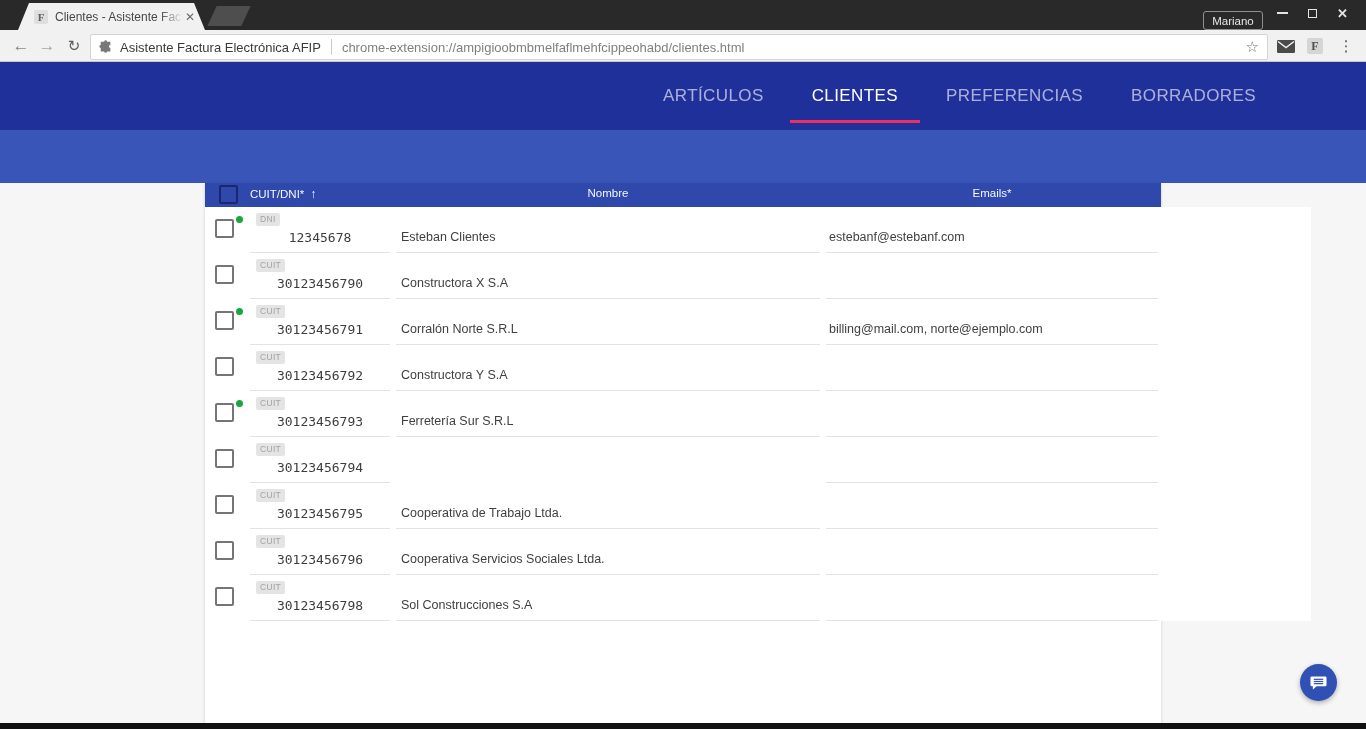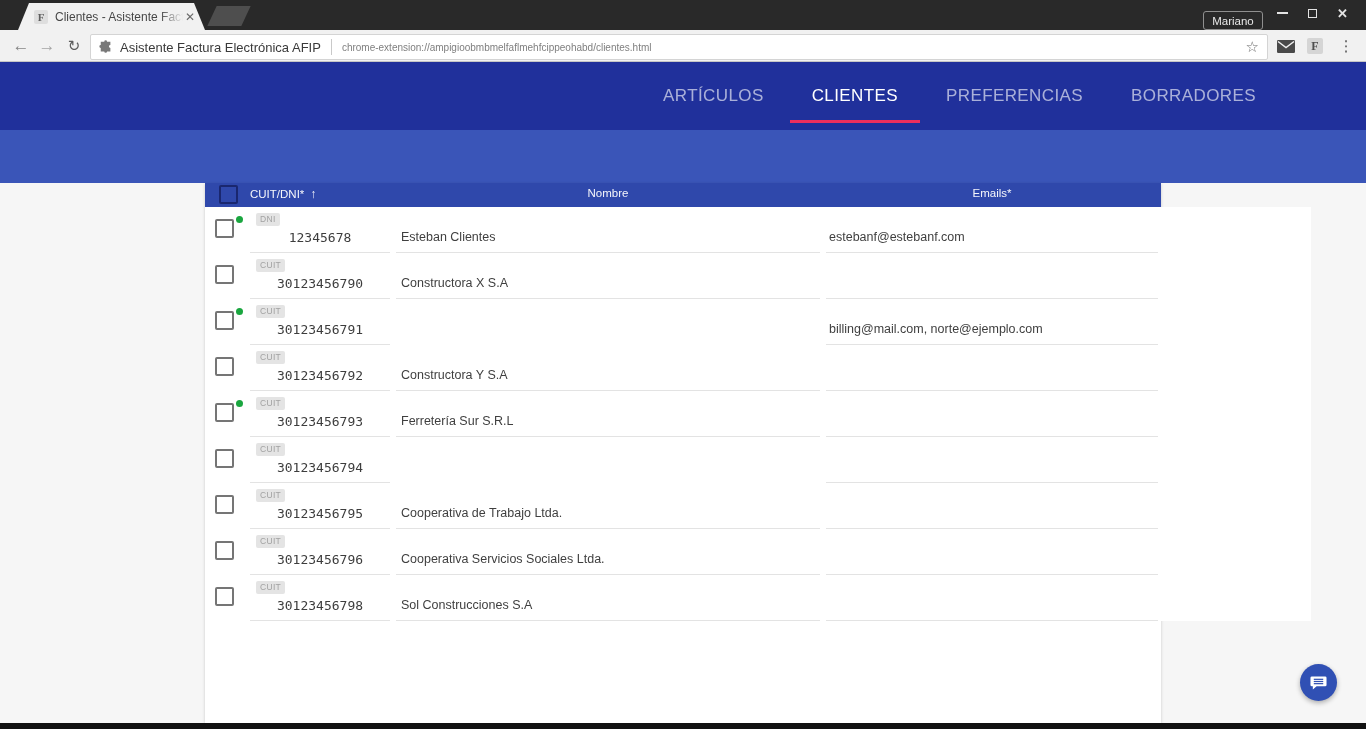--- a/index.html
+++ b/index.html
@@ -30,21 +30,21 @@
   
   .toolbar { position:absolute; left:0; top:30px; width:1366px; height:32px; background:#f1f1f1; border-bottom:1px solid #c6c6c6; }
   .nav-arrow { position:absolute; top:4px; width:26px; height:24px; font-size:17px; display:flex; align-items:center; justify-content:center; }
   .back { left:8px; color:#868686; } .fwd { left:34px; color:#a4a4a4; }
   .reload { left:61px; position:absolute; top:4px; width:26px; height:24px; font-size:15px; color:#5d5d5d; display:flex; align-items:center; justify-content:center; }
   .omnibox { position:absolute; left:90px; top:4px; width:1178px; height:24px; background:#fff; border:1px solid #d4d4d4;
              border-radius:2px; display:flex; align-items:center; padding:12px 8px; }
   .puzzle { flex:0 0 auto; margin-right:7px; }
   .ext-name { font-size:13px; color:#3a3a3a; white-space:nowrap; }
   .url-sep { width:1px; height:16px; background:#c9c9c9; margin:0 10px; }
-  .url-text { font-size:10px; color:#7f7f7f; white-space:nowrap; flex:1 1 auto; overflow:hidden; }
+  .url-text { font-size:13px; color:#7f7f7f; white-space:nowrap; flex:1 1 auto; overflow:hidden; }
   .star { font-size:15px; color:#6f6f6f; flex:0 0 auto; }
   .tb-icon { position:absolute; top:5px; width:24px; height:22px; display:flex; align-items:center; justify-content:center; }
   .mail-ic { left:1274px; } .ext-ic { left:1303px; }
   .ext-badge { width:16px; height:16px; background:#d5d5d5; border-radius:2px; color:#4e4e4e;
                font-family:"Liberation Serif", serif; font-size:12px; font-weight:700; display:flex; align-items:center; justify-content:center; }
   .menu-dots { left:1334px; font-size:15px; color:#555; letter-spacing:0; }
 
   
   .app-header { position:absolute; left:0; top:62px; width:1366px; height:68px; background:var(--app-header,#20309b); }
   .app-logo { position:absolute; left:48px; top:78px; width:36px; height:36px; border-radius:2px;
@@ -255,20 +255,23 @@
 
   <div class="trow">
     <div class="cell-check">
       <span class="row-checkbox"></span>
       <span class="sync-dot"></span>
     </div>
     <div class="cell-cuit">
       <span class="id-badge">CUIT</span>
       <span class="id-number">30123456791</span>
     </div>
+    <div class="cell-name">
+      <span class="name-text">Corralón Norte S.R.L</span>
+    </div>
     <div class="cell-email">
       <span class="email-text">billing@mail.com, norte@ejemplo.com</span>
     </div>
   </div>
 
   <div class="trow">
     <div class="cell-check">
       <span class="row-checkbox"></span>
 
     </div>

